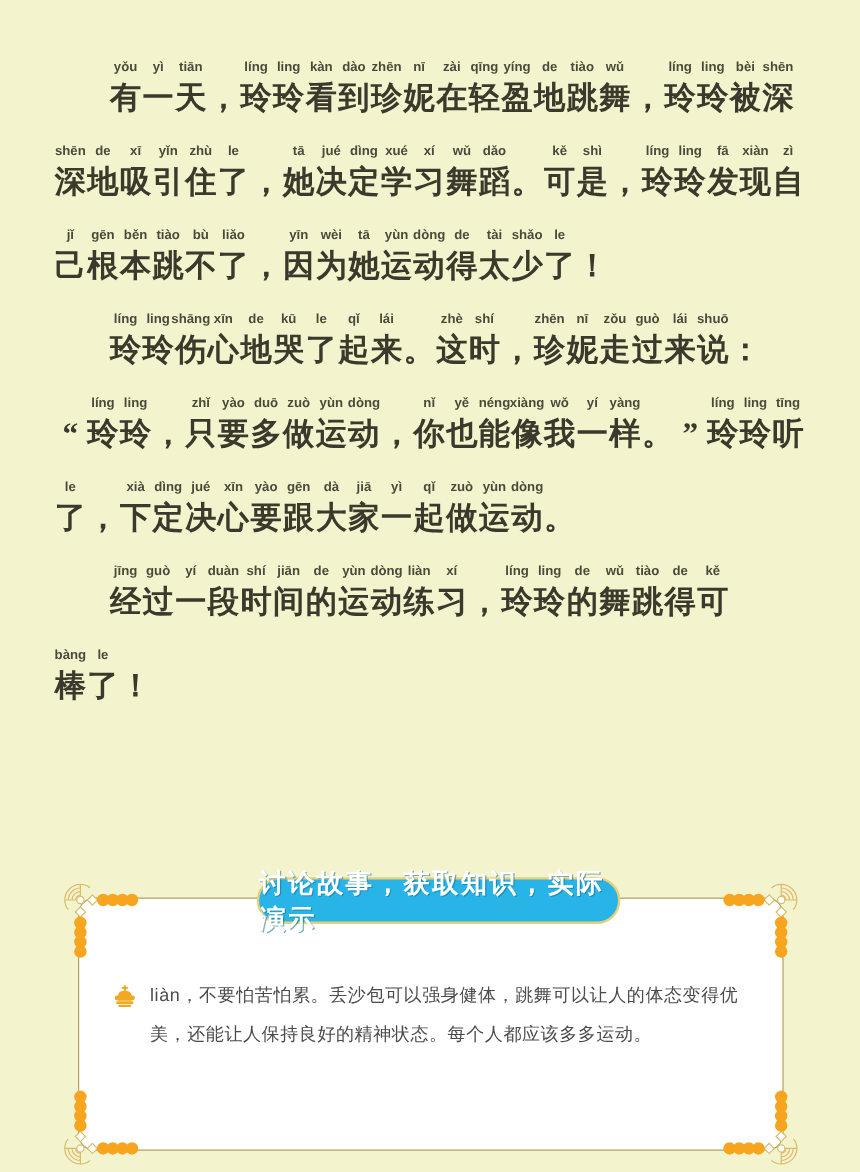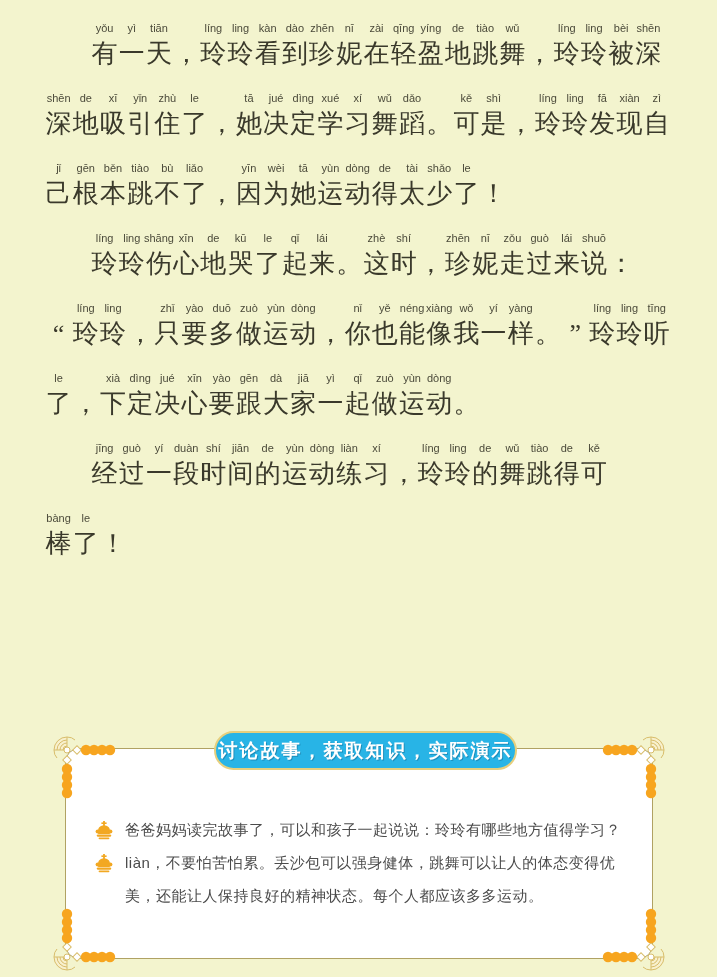--- a/index.html
+++ b/index.html
@@ -6,21 +6,21 @@
   body {
     width:717px; height:977px;
     background:#f3f4ce;
     position:relative;
     overflow:hidden;
     font-family:"Liberation Sans", sans-serif;
   }
 
   
   #story {
-    position:absolute; left:45px; top:20px; width:632px;
+    position:absolute; left:45px; top:48px; width:632px;font-weight:bold;
   }
   .line { height:70px; white-space:nowrap; }
   .line.indent { padding-left:46px; }
   .pair {
     display:inline-block; width:27.2px; text-align:center; vertical-align:top;
   }
   .py {
     display:block; width:47px; margin:0 -9.9px;
     font-size:11px; line-height:16px; height:16px;
     color:#4b4a3a; letter-spacing:0;
@@ -50,21 +50,21 @@
   .banner {
     position:absolute; left:214px; top:731px; width:303px; height:39px;
     background:#28b4e6;
     border:2px solid #e6cf7d;
     border-radius:21px;
     box-sizing:border-box;
     display:flex; align-items:center; justify-content:center;
     z-index:5;
   }
   .banner-label {
-    color:#ffffff; font-size:19px; font-weight:bold;
+    color:#ffffff; font-size:22px; font-weight:bold;
     letter-spacing:2px;
     text-shadow:1px 1px 0 rgba(20,110,150,.55);
     font-family:"Liberation Sans", sans-serif;
   }
 
   .disc-list {
     position:absolute; left:28px; right:16px; top:64px;
   }
   .item { display:flex; align-items:flex-start; }
   .item-icon { flex:0 0 20px; margin-top:8px; margin-right:11px; }
@@ -99,34 +99,20 @@
     <g fill="#f2a822">
       <rect x="9.1" y="0" width="1.8" height="5"></rect>
       <rect x="7.4" y="1.4" width="5.2" height="1.6"></rect>
       <path d="M4.2 13 C3.2 7.2 5.4 4.6 10 4.6 C14.6 4.6 16.8 7.2 15.8 13 Z"></path>
       <circle cx="3.6" cy="10.6" r="2"></circle>
       <circle cx="16.4" cy="10.6" r="2"></circle>
       <rect x="2.8" y="13.4" width="14.4" height="2.4" rx="1.2"></rect>
       <rect x="4.6" y="16.4" width="10.8" height="1.8" rx="0.9"></rect>
     </g>
   </svg>
-        <div class="item-text">爸爸妈妈读完故事了，可以和孩子一起说说：玲玲有哪些地方值得学习？</div>
-      </div>
-      <div class="item">
-        <svg class="item-icon" width="20" height="19" viewBox="0 0 20 19">
-    <g fill="#f2a822">
-      <rect x="9.1" y="0" width="1.8" height="5"></rect>
-      <rect x="7.4" y="1.4" width="5.2" height="1.6"></rect>
-      <path d="M4.2 13 C3.2 7.2 5.4 4.6 10 4.6 C14.6 4.6 16.8 7.2 15.8 13 Z"></path>
-      <circle cx="3.6" cy="10.6" r="2"></circle>
-      <circle cx="16.4" cy="10.6" r="2"></circle>
-      <rect x="2.8" y="13.4" width="14.4" height="2.4" rx="1.2"></rect>
-      <rect x="4.6" y="16.4" width="10.8" height="1.8" rx="0.9"></rect>
-    </g>
-  </svg>
         <div class="item-text">liàn，不要怕苦怕累。丢沙包可以强身健体，跳舞可以让人的体态变得优美，还能让人保持良好的精神状态。每个人都应该多多运动。</div>
       </div>
     </div>
 <svg class="corner tl" viewBox="0 0 64 64">
     <path d="M14 1 A13 13 0 0 0 1 14 L14 14 Z" fill="#f8f0cd" stroke="#d8bd6b" stroke-width="1"></path>
     <g stroke="#d8bd6b" fill="none" stroke-width="1">
       <path d="M14 4 A10 10 0 0 0 4 14"></path>
       <path d="M14 7 A7 7 0 0 0 7 14"></path>
       <path d="M14 10 A4 4 0 0 0 10 14"></path>
       <path d="M14 1 Q19 1 22 4"></path>

